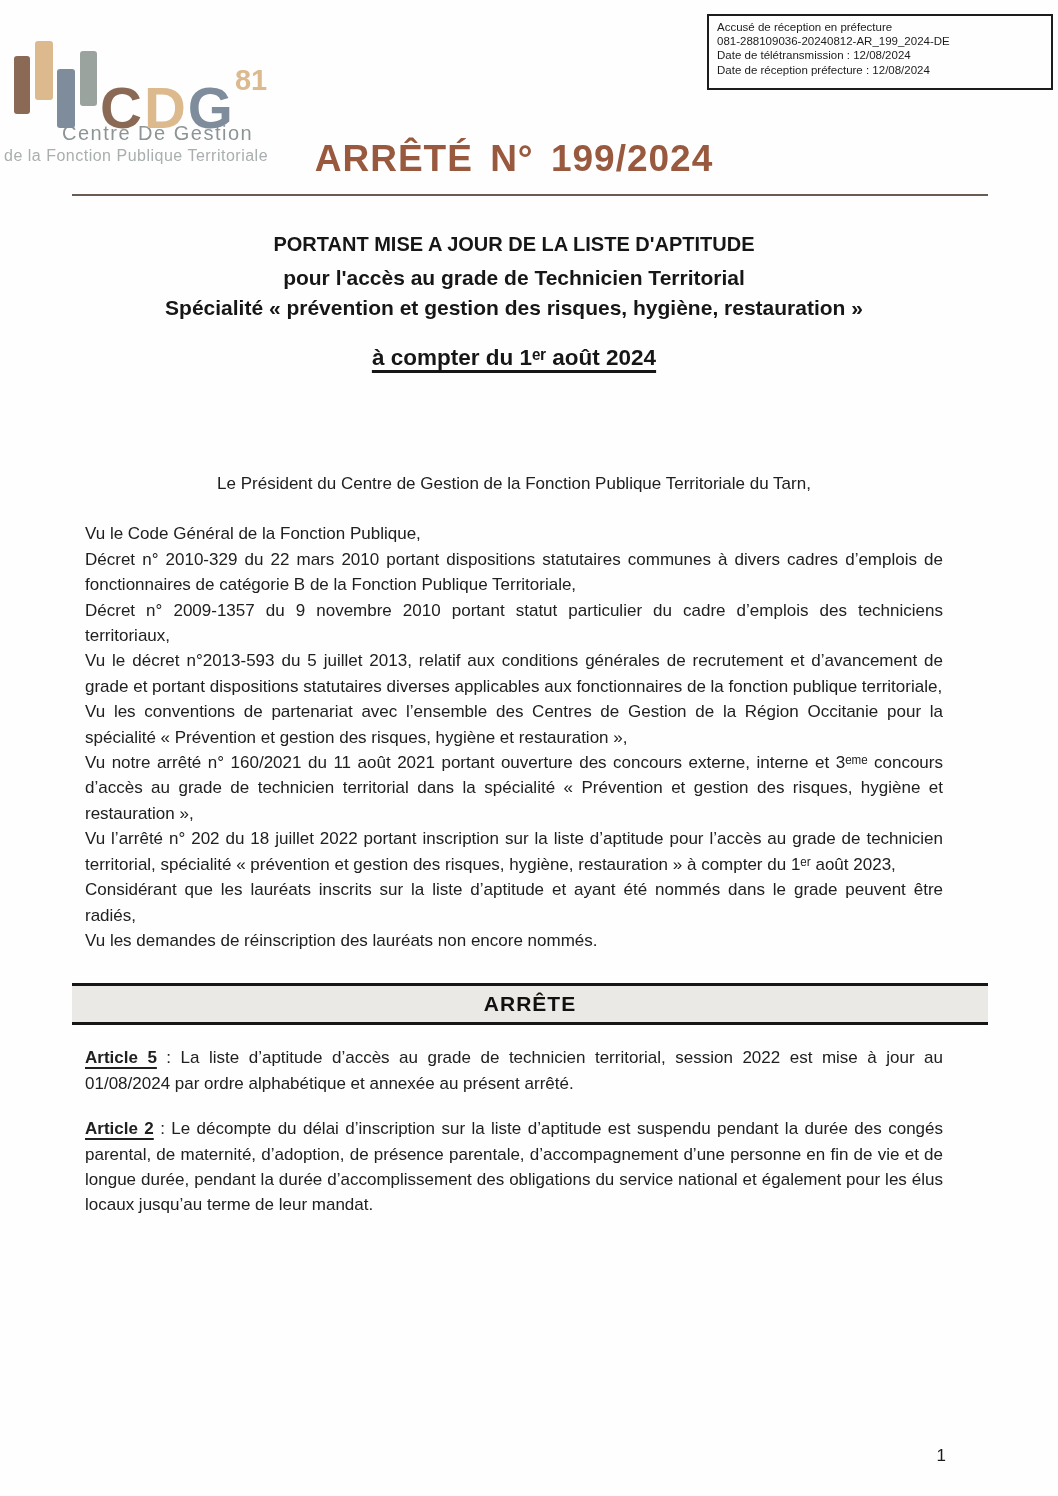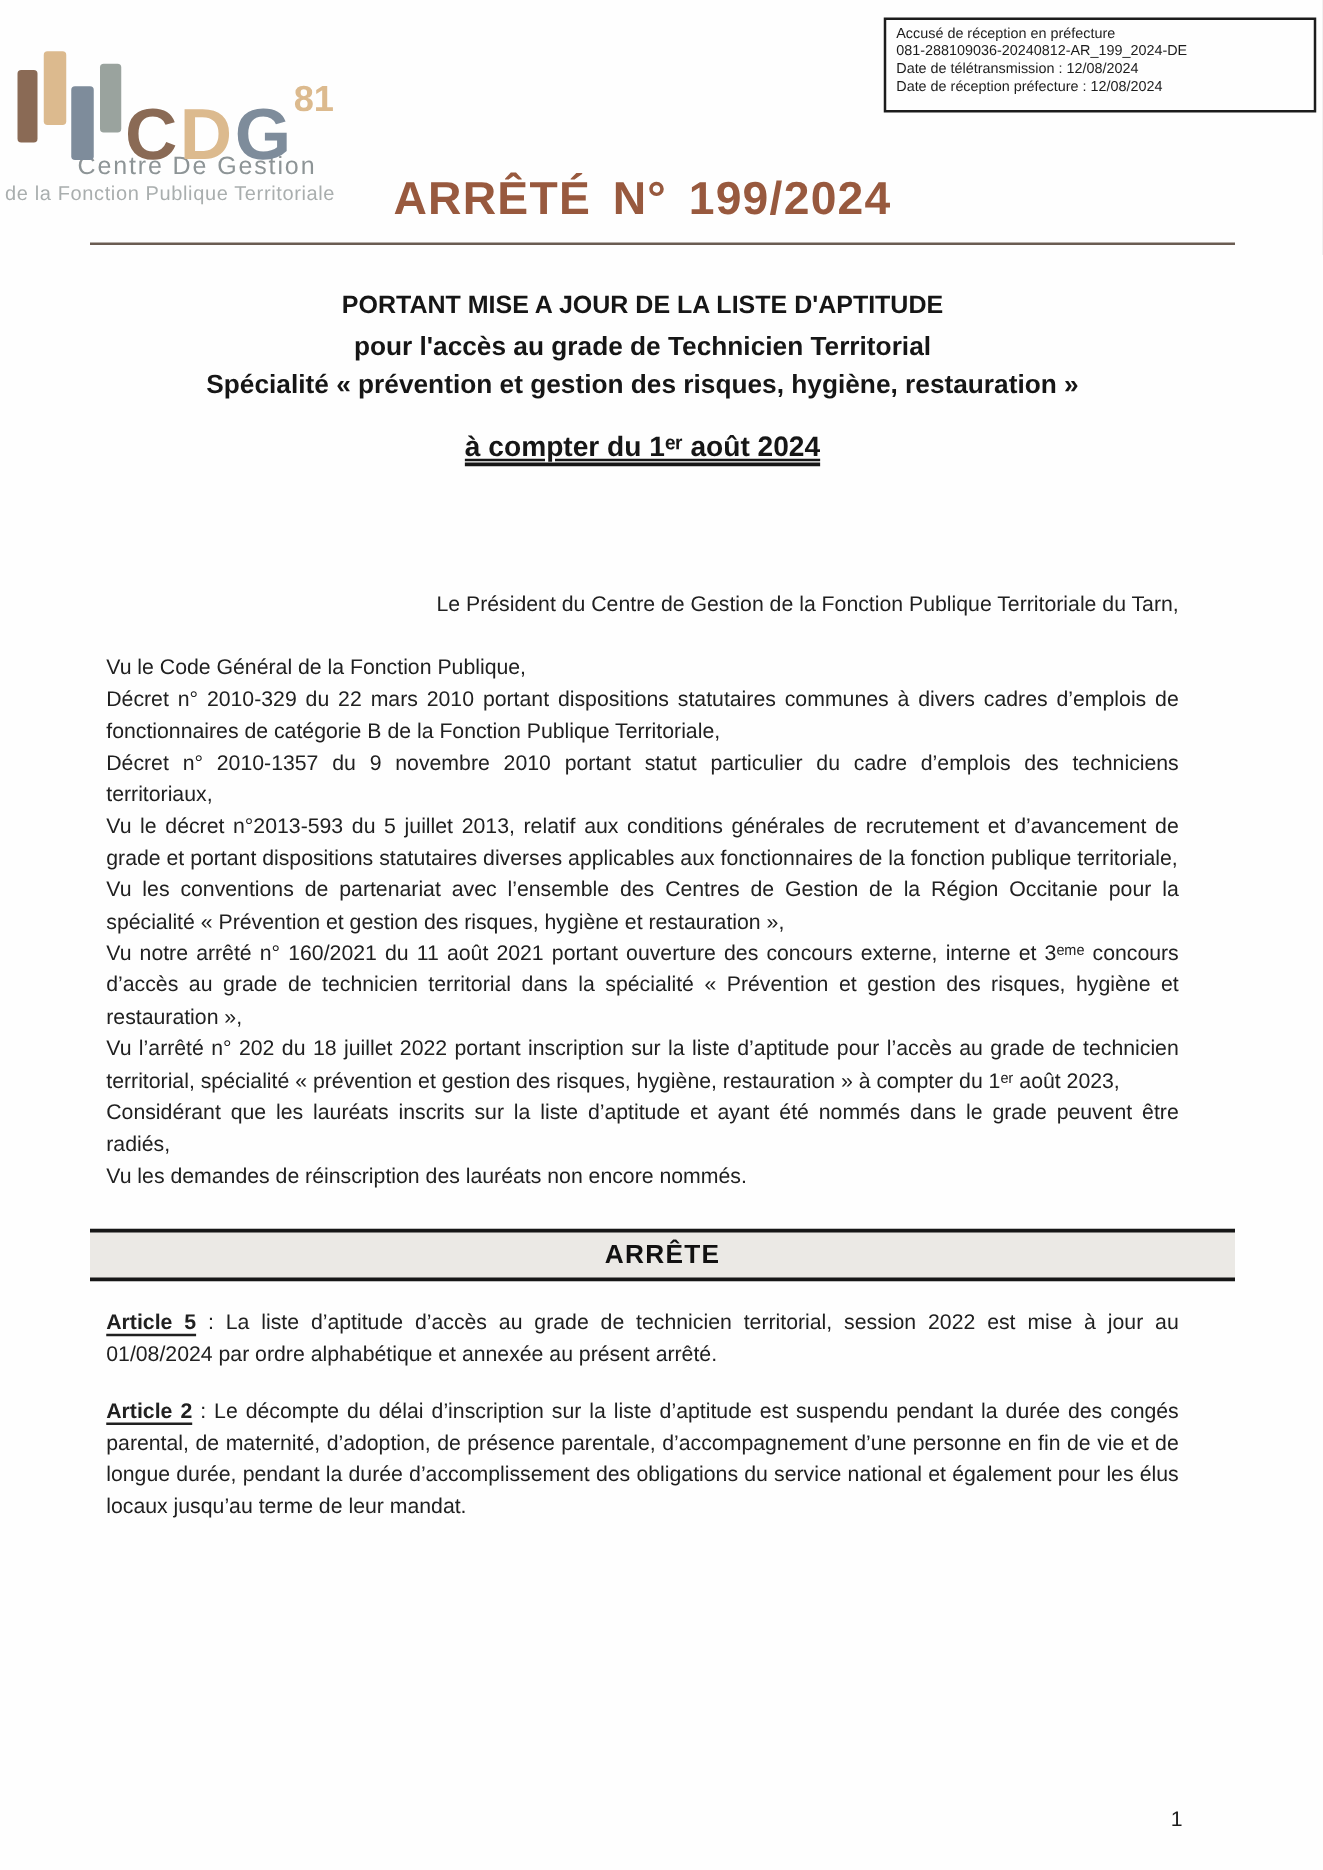--- a/index.html
+++ b/index.html
@@ -39,25 +39,25 @@
     font-size:37px; line-height:46px; font-weight:bold; letter-spacing:1px;
     word-spacing:6px;
   }
   .title-rule { height:2px; background:#6a5c52; margin:12px -45px 0 -13px; }
 
   .subtitle { margin-top:34px; text-align:center; font-weight:bold; color:#161616; }
   .subtitle .sub1 { font-size:20px; line-height:28px; margin-bottom:5px; }
   .subtitle .sub2 { font-size:21px; line-height:29px; }
   .subtitle .sub3 { font-size:21px; line-height:31px; }
 
-  .effective-date { margin-top:22px; text-align:center; font-size:22.5px; font-weight:bold; color:#161616;text-decoration:underline; }
+  .effective-date { margin-top:22px; text-align:center; font-size:22.5px; font-weight:bold; color:#161616; }
   .effective-date span { text-decoration:underline; text-decoration-thickness:2.5px; text-underline-offset:5px; }
 
   .body-text { margin-top:100px; font-size:17px; line-height:25.4px; text-align:justify; }
-  .body-text p.intro { margin-bottom:25px; text-align:right; }
+  .body-text p.intro { margin-bottom:25px; text-align:center; }
   .body-text p.para { margin:0; }
 
   .arrete-bar {
     margin:30px -45px 0 -13px; height:42px;
     background:#ebe9e5;
     border-top:3px solid #161616; border-bottom:3px solid #161616;
     display:flex; align-items:center; justify-content:center;
     font-size:21px; font-weight:bold; letter-spacing:1px; color:#111;
   }
 
@@ -104,21 +104,21 @@
     </div>
 
     <div class="effective-date">
       <span>à compter du 1ᵉʳ août 2024</span>
     </div>
 
     <div class="body-text">
       <p class="intro">Le Président du Centre de Gestion de la Fonction Publique Territoriale du Tarn,</p>
       <p class="para">Vu le Code Général de la Fonction Publique,</p>
       <p class="para">Décret n° 2010-329 du 22 mars 2010 portant dispositions statutaires communes à divers cadres d’emplois de fonctionnaires de catégorie B de la Fonction Publique Territoriale,</p>
-      <p class="para">Décret n° 2010-1357 du 9 novembre 2010 portant statut particulier du cadre d’emplois des techniciens territoriaux,</p>
+      <p class="para">Décret n° 2009-1357 du 9 novembre 2010 portant statut particulier du cadre d’emplois des techniciens territoriaux,</p>
       <p class="para">Vu le décret n°2013-593 du 5 juillet 2013, relatif aux conditions générales de recrutement et d’avancement de grade et portant dispositions statutaires diverses applicables aux fonctionnaires de la fonction publique territoriale,</p>
       <p class="para">Vu les conventions de partenariat avec l’ensemble des Centres de Gestion de la Région Occitanie pour la spécialité « Prévention et gestion des risques, hygiène et restauration »,</p>
       <p class="para">Vu notre arrêté n° 160/2021 du 11 août 2021 portant ouverture des concours externe, interne et 3ᵉᵐᵉ concours d’accès au grade de technicien territorial dans la spécialité « Prévention et gestion des risques, hygiène et restauration »,</p>
       <p class="para">Vu l’arrêté n° 202 du 18 juillet 2022 portant inscription sur la liste d’aptitude pour l’accès au grade de technicien territorial, spécialité « prévention et gestion des risques, hygiène, restauration » à compter du 1ᵉʳ août 2023,</p>
       <p class="para">Considérant que les lauréats inscrits sur la liste d’aptitude et ayant été nommés dans le grade peuvent être radiés,</p>
       <p class="para">Vu les demandes de réinscription des lauréats non encore nommés.</p>
     </div>
 
     <div class="arrete-bar">
       <span>ARRÊTE</span>

